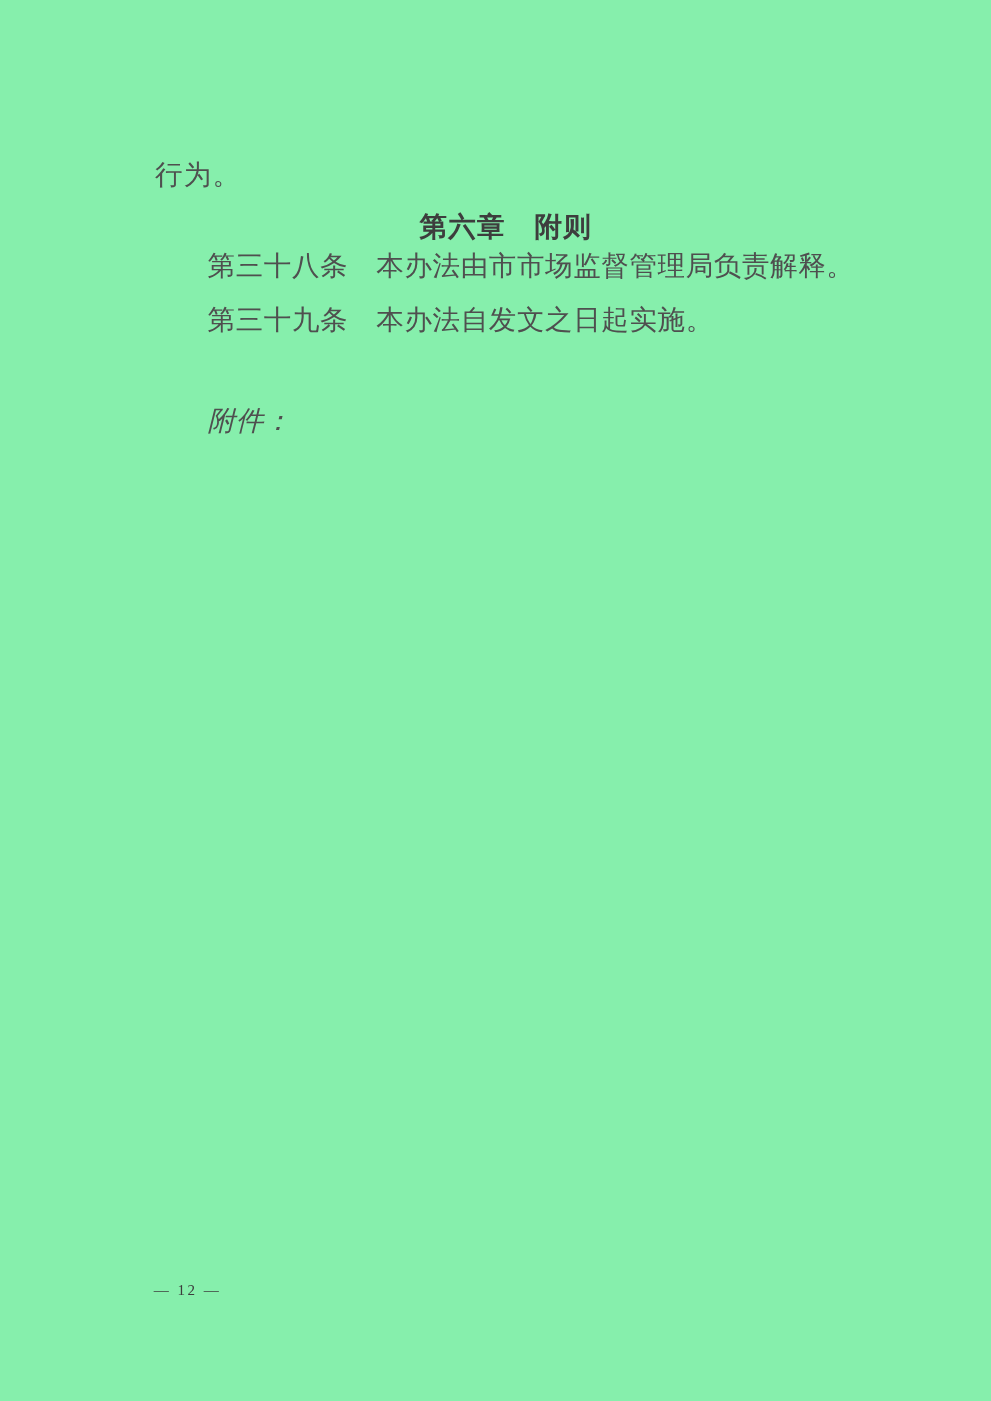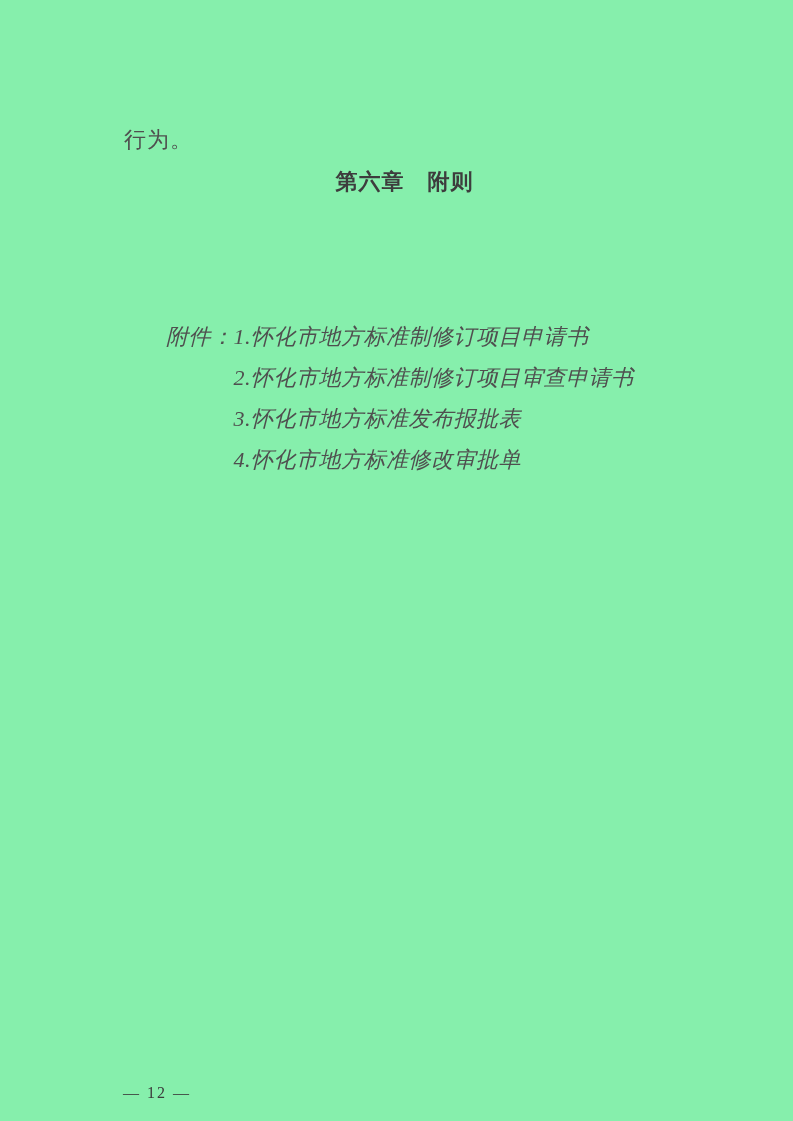--- a/index.html
+++ b/index.html
@@ -67,43 +67,41 @@
   .attachments .label {
     white-space: nowrap;
     flex: 0 0 auto;
   }
   .attachments .items div {
     white-space: nowrap;
   }
   .page-number {
     position: absolute;
     left: 123px;
-    top: 1080px;
-    font-size: 16px;
+    top: 1019px;
+    font-size: 12px;
     line-height: 26px;
     letter-spacing: 2px;
     color: #3c3c3c;
     white-space: nowrap;
   }
 </style>
 </head>
 <body>
 
 <div class="page">
 
   <p class="continuation">行为。</p>
 
   <h2 class="chapter-heading">第六章　附则</h2>
 
+  <div class="articles">
+    <p>第三十八条　本办法由市市场监督管理局负责解释。</p>
+    <p>第三十九条　本办法自发文之日起实施。</p>
+  </div>
 
   <div class="attachments">
     <span class="label">附件：</span>
-    <div class="items">
-      <div>1.怀化市地方标准制修订项目申请书</div>
-      <div>2.怀化市地方标准制修订项目审查申请书</div>
-      <div>3.怀化市地方标准发布报批表</div>
-      <div>4.怀化市地方标准修改审批单</div>
-    </div>
   </div>
 
   <div class="page-number">— 12 —</div>
 
 </div>
 
 </body></html>

